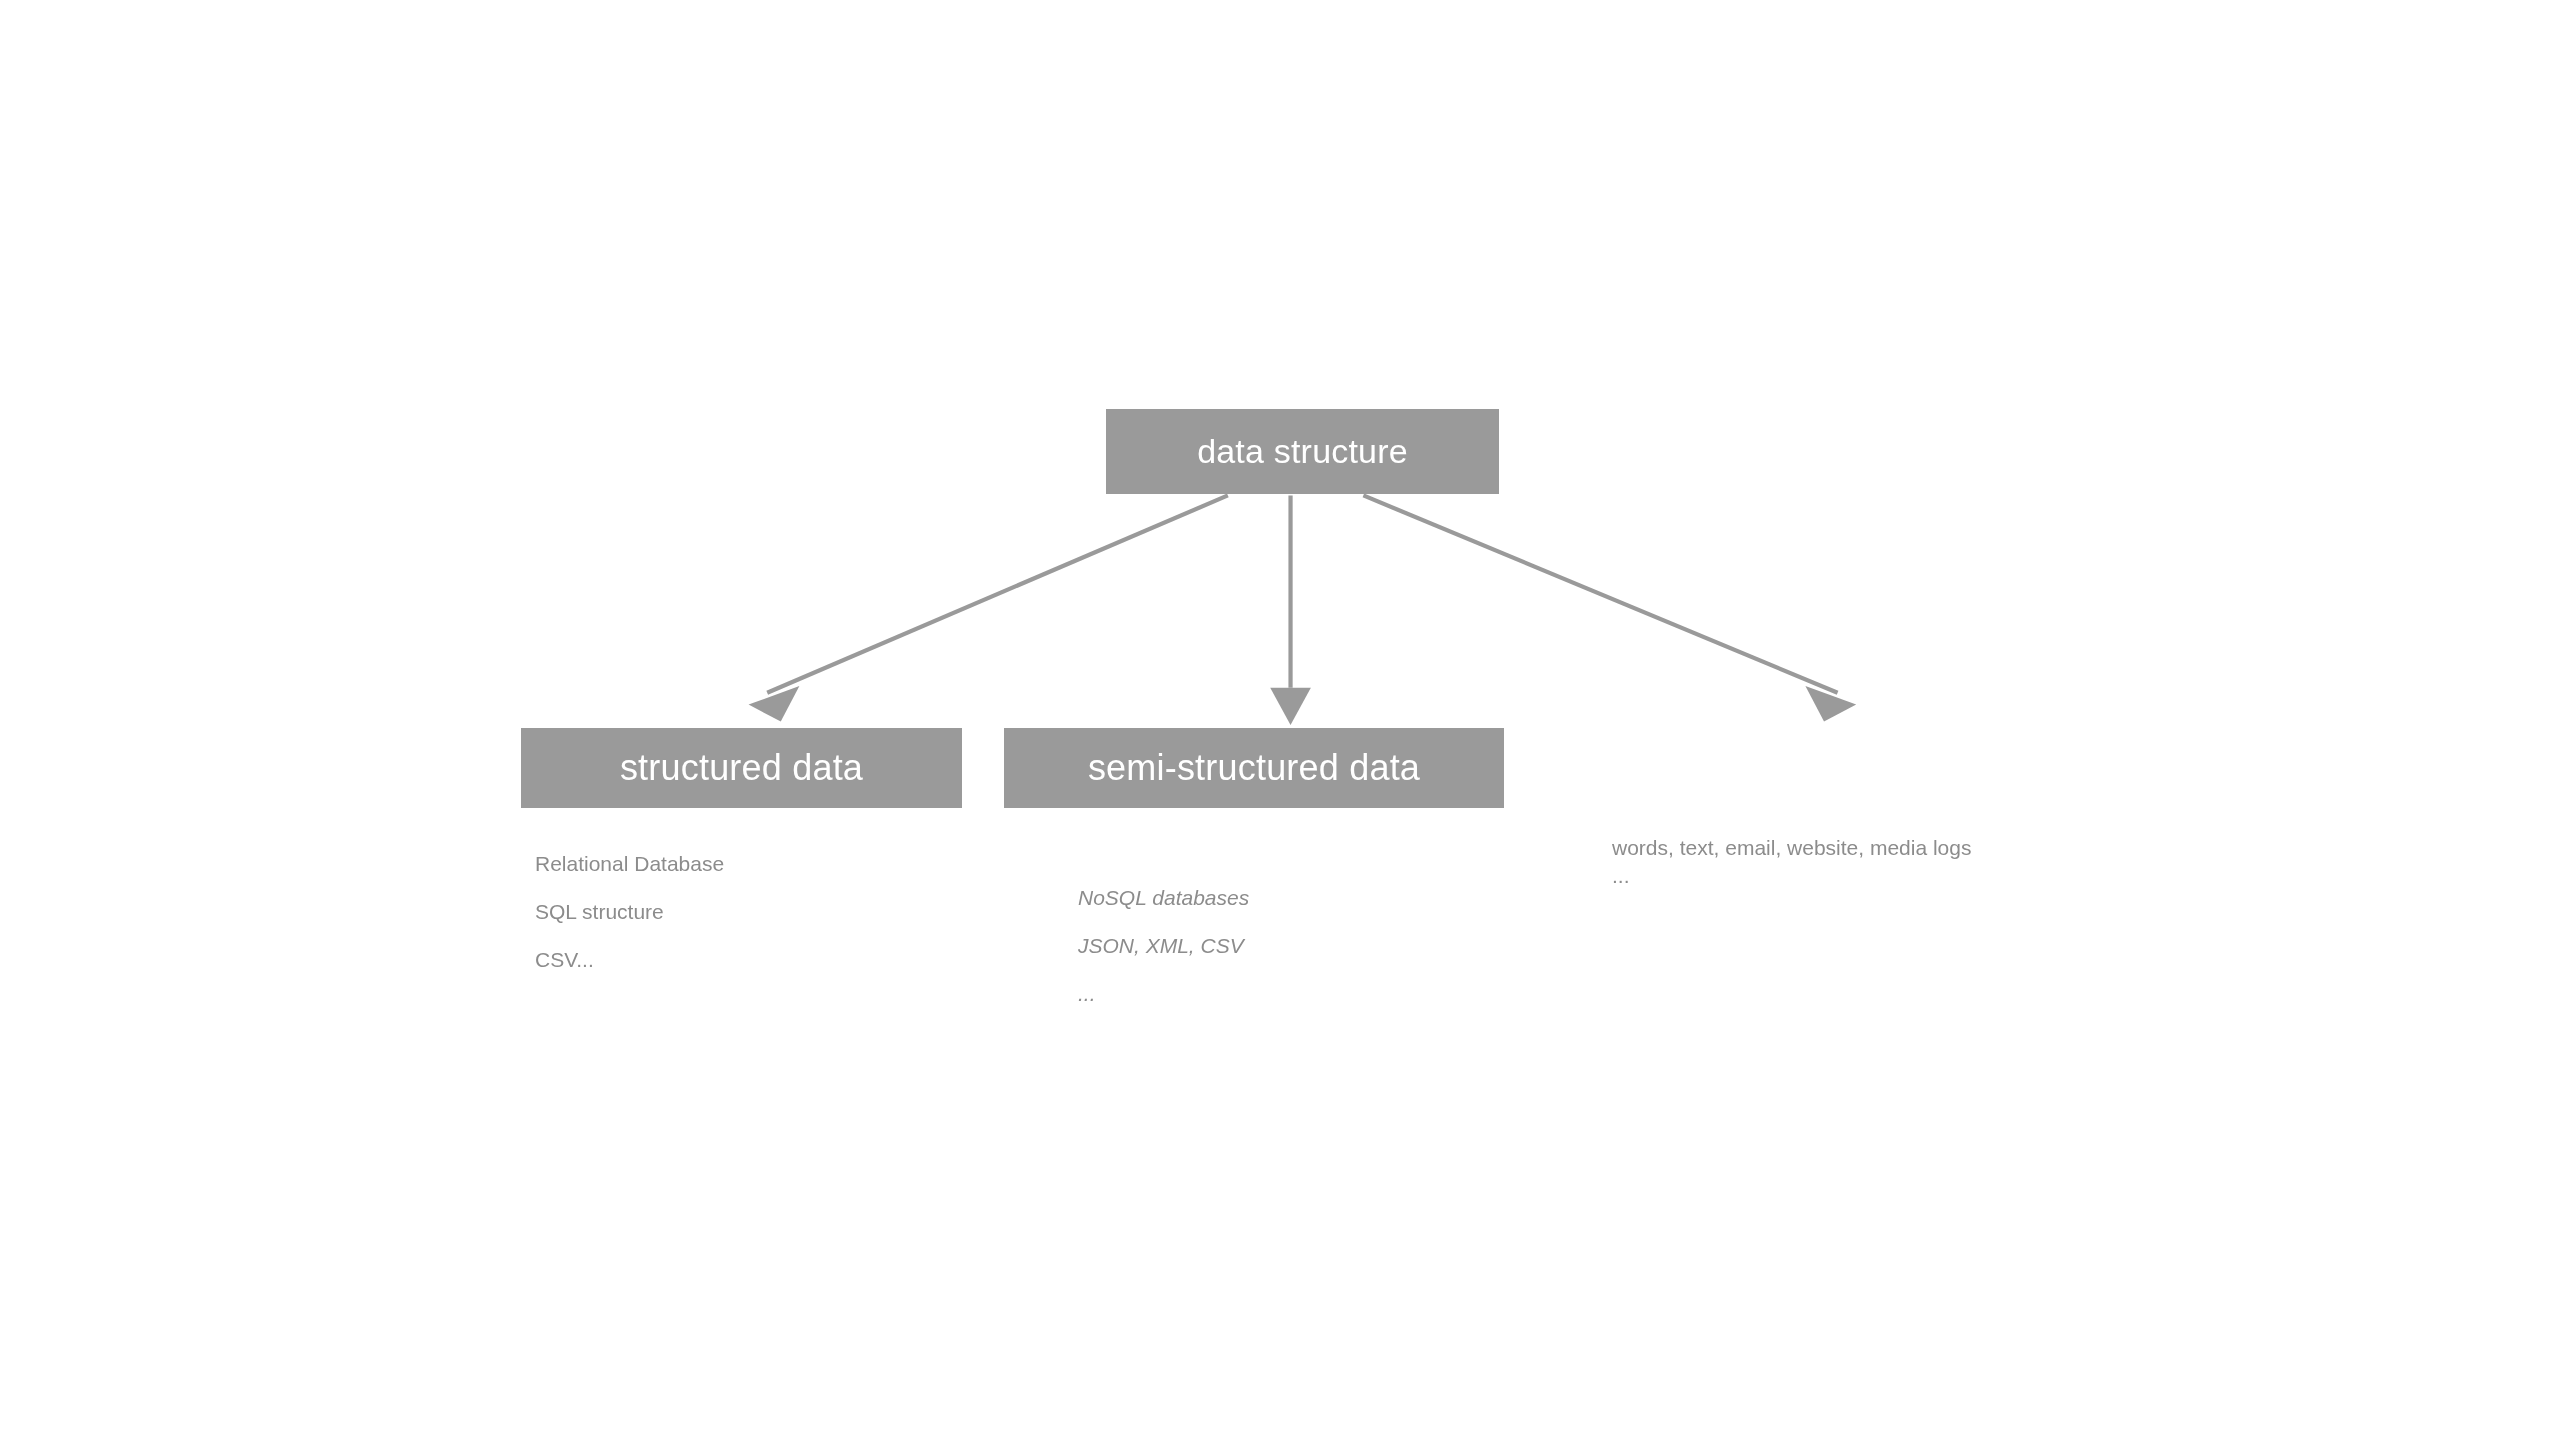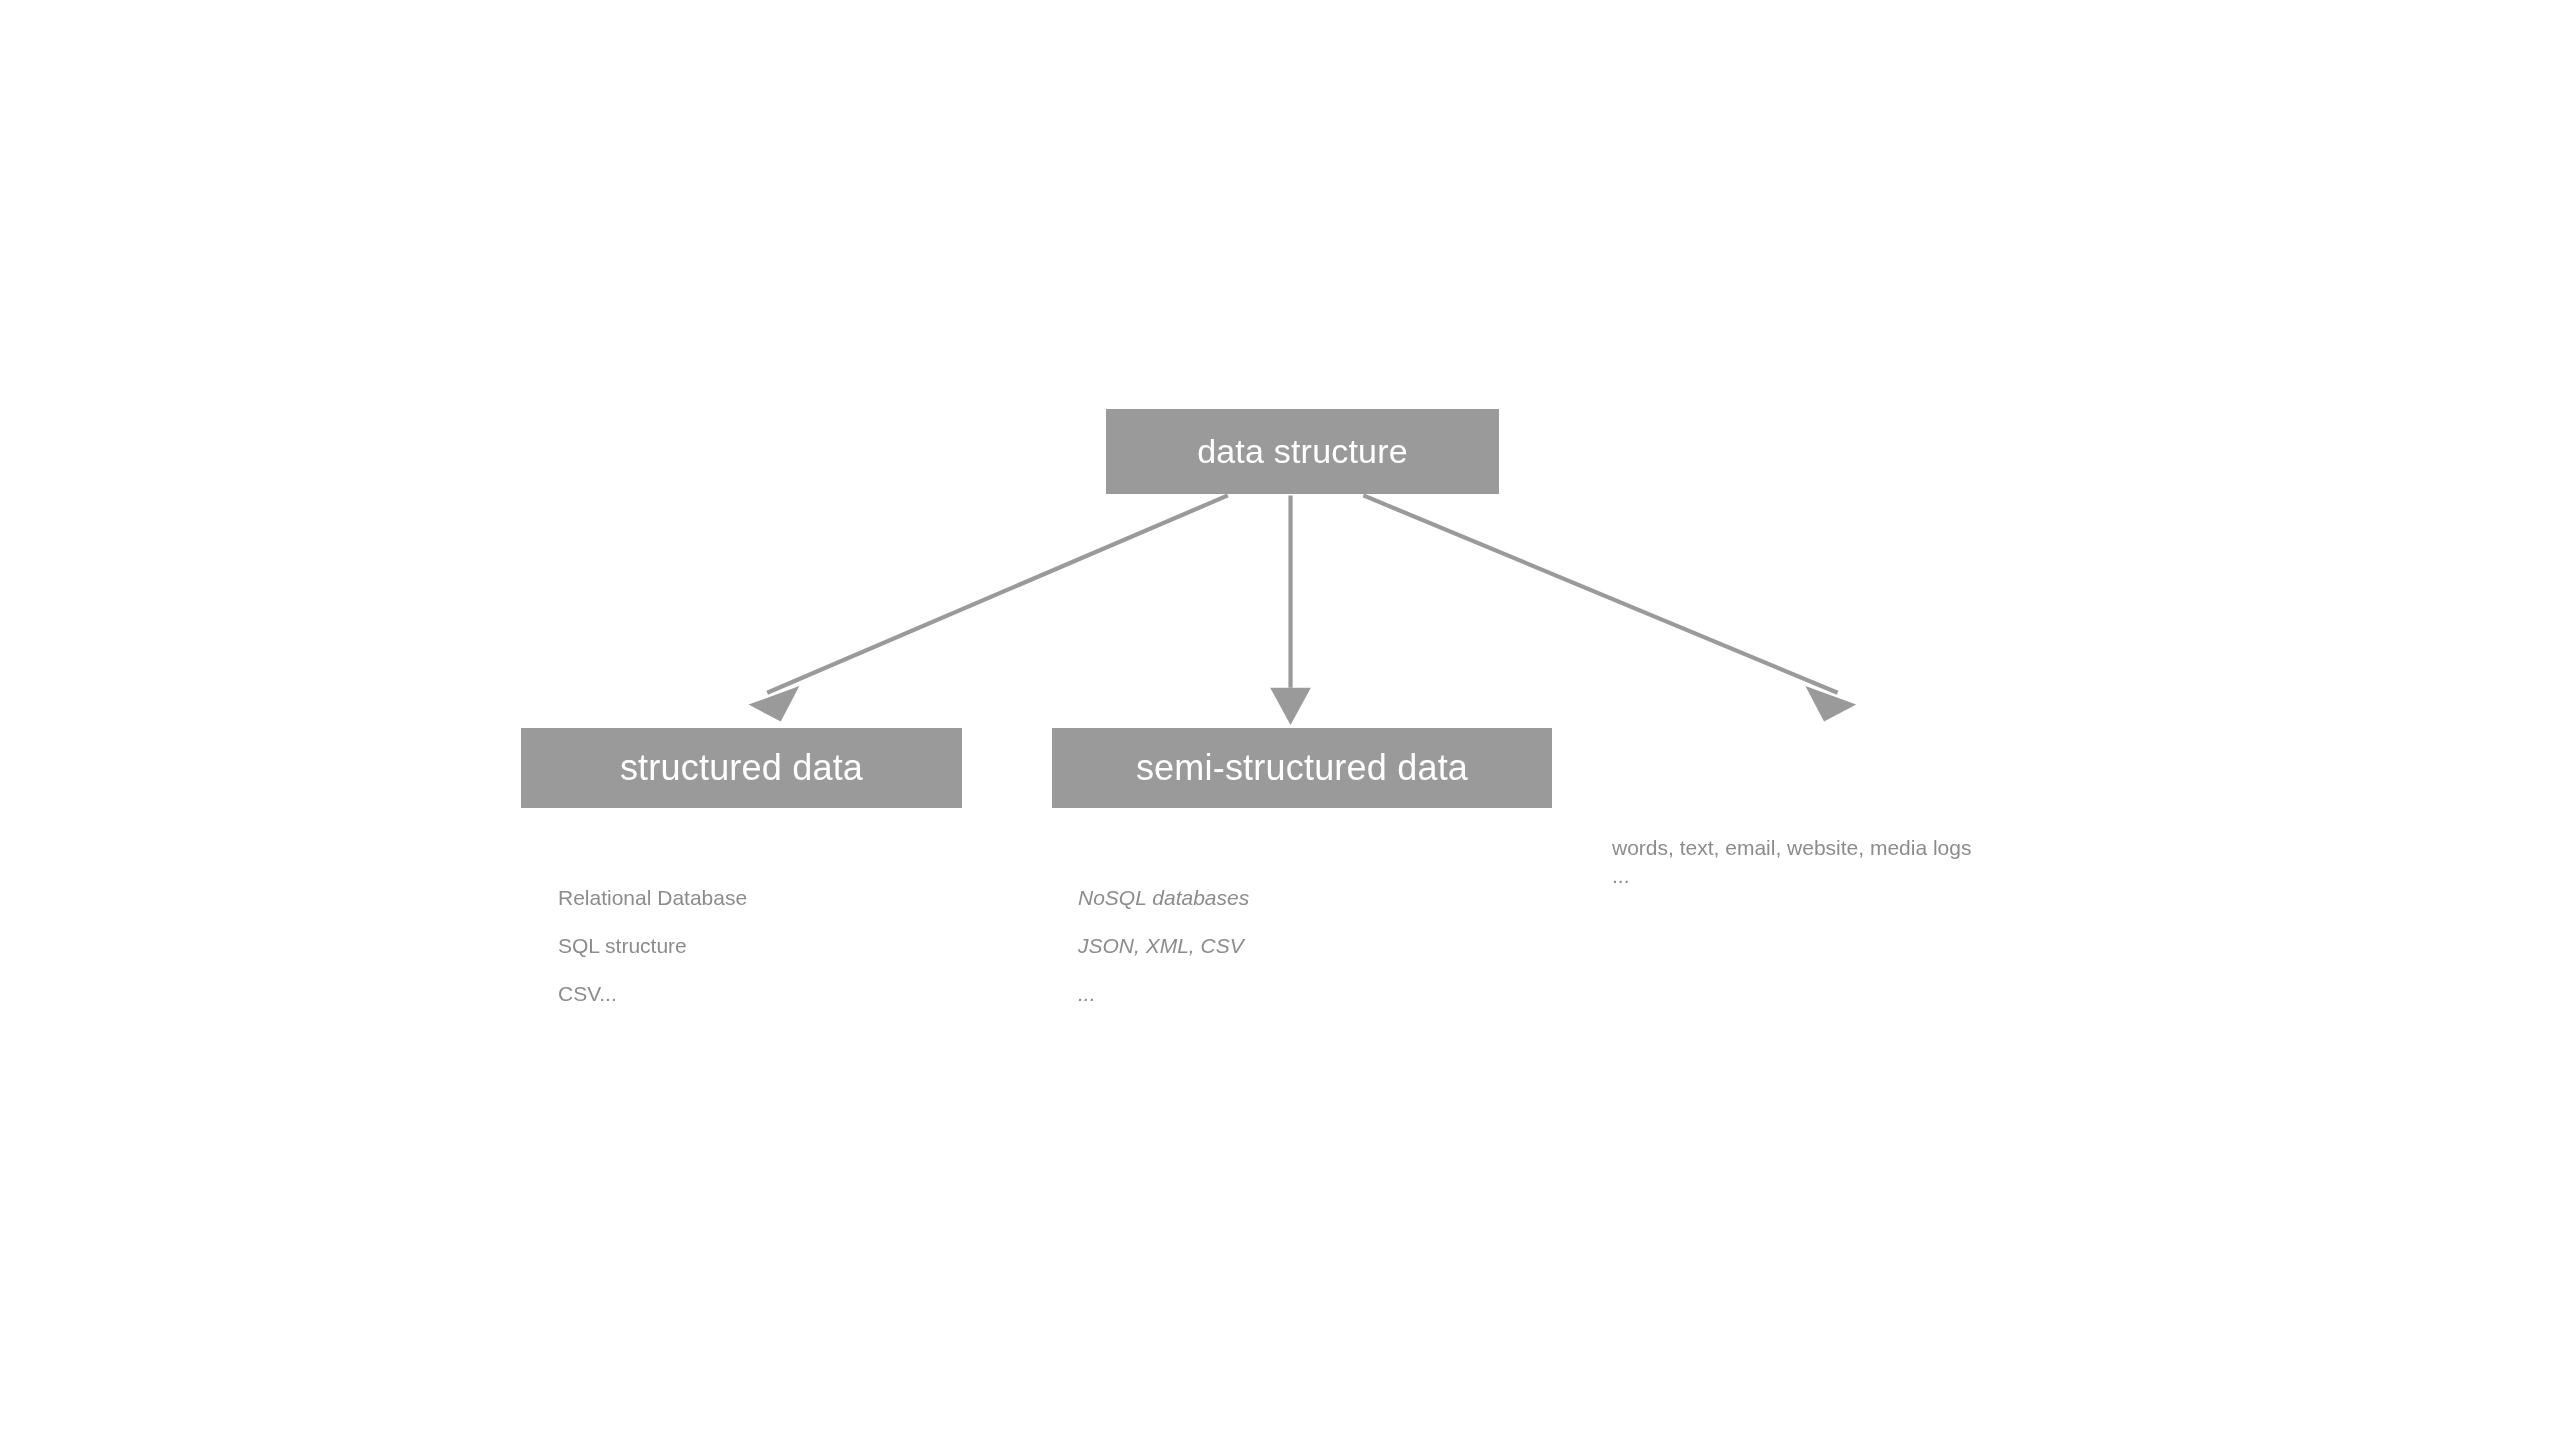--- a/index.html
+++ b/index.html
@@ -58,21 +58,21 @@
   #node-root .node-label { font-size: 34px; }
 
   
   #node-structured {
     left: 509px;
     top: 728px;
     width: 441px;
     height: 80px;
   }
   #node-semi {
-    left: 1040px;
+    left: 992px;
     top: 728px;
     width: 500px;
     height: 80px;
   }
   #node-unstructured {
     left: 1628px;
     top: 728px;
     width: 445px;
     height: 80px;
   }
@@ -81,21 +81,21 @@
   
   .example-list {
     position: absolute;
     color: #8c8c8c;
     font-family: "Liberation Sans", sans-serif;
     font-size: 21px;
     line-height: 48px;
     white-space: nowrap;
   }
   .example-list.tight { line-height: 28px; }
-  #examples-structured { left: 535px; top: 874px; margin-left: 23px; }
+  #examples-structured { left: 535px; top: 840px; }
   #examples-semi       { left: 1078px; top: 874px; font-style: italic; }
   #examples-unstructured { left: 1612px; top: 834px; }
   .example-item { display: block; }
 </style>
 </head>
 <body>
 
 <div id="canvas">
 
   <svg class="arrow-layer" width="2576" height="1443" viewBox="0 0 3042 1704" xmlns="http://www.w3.org/2000/svg">

